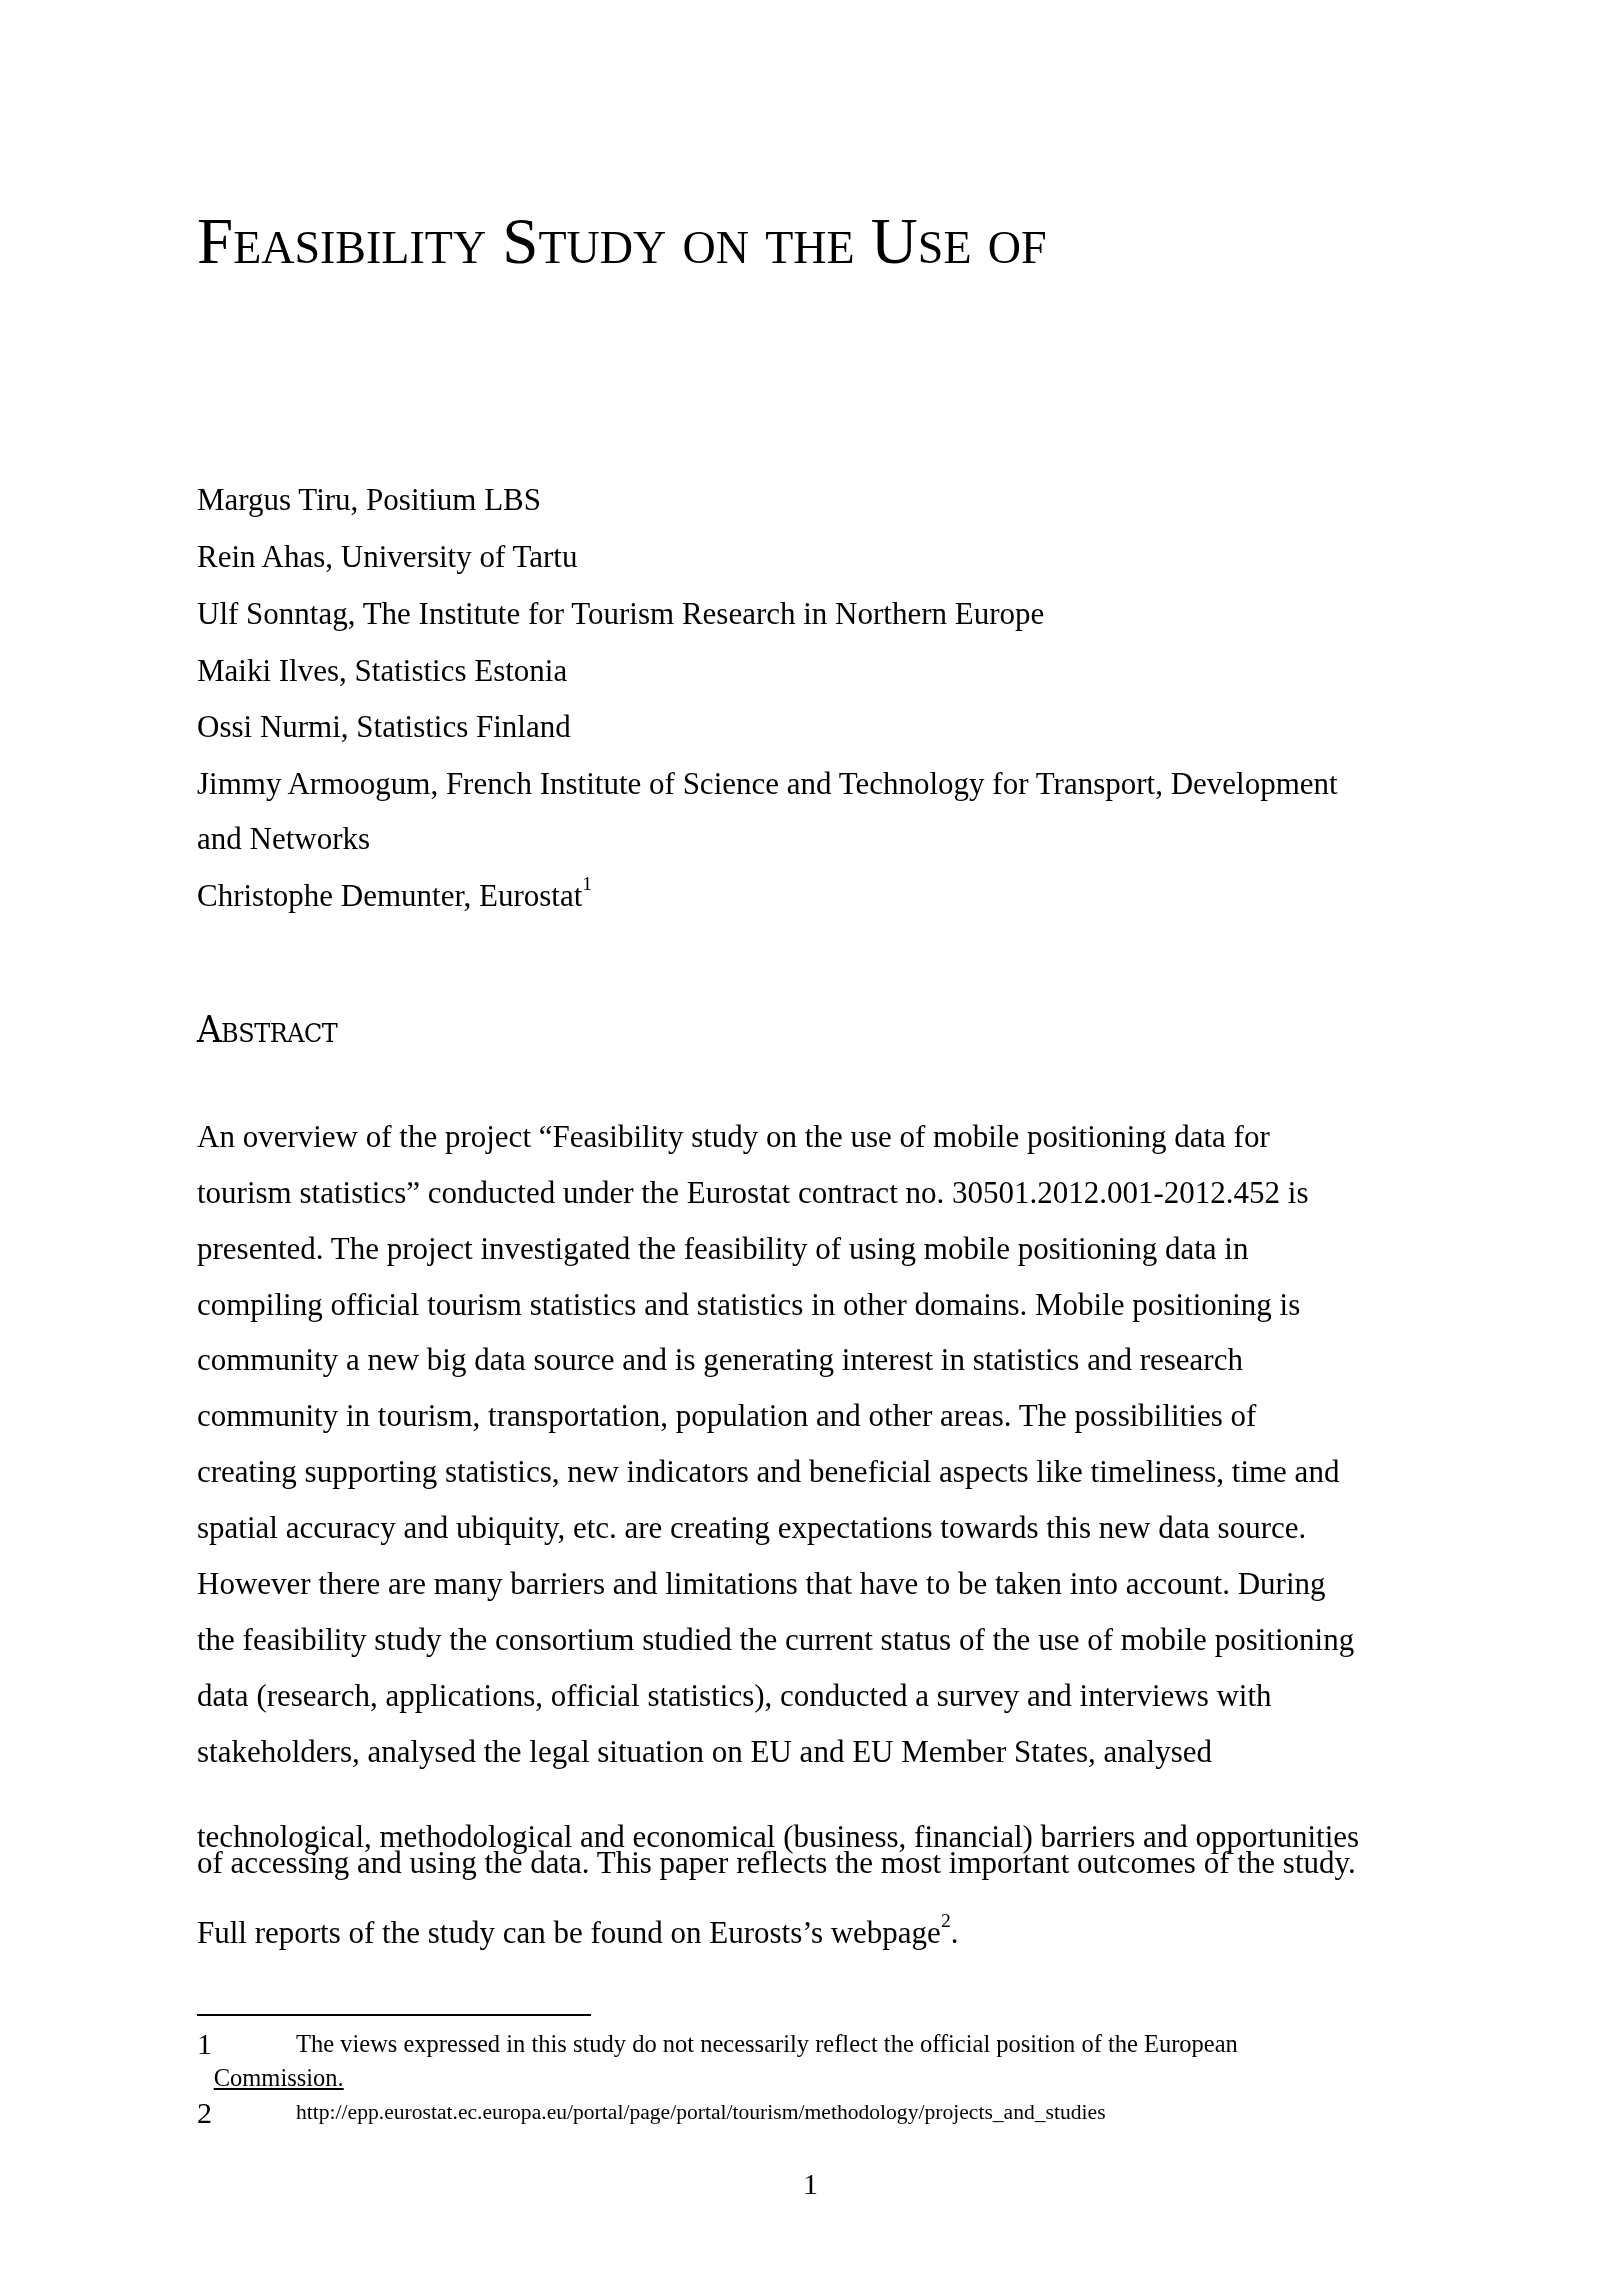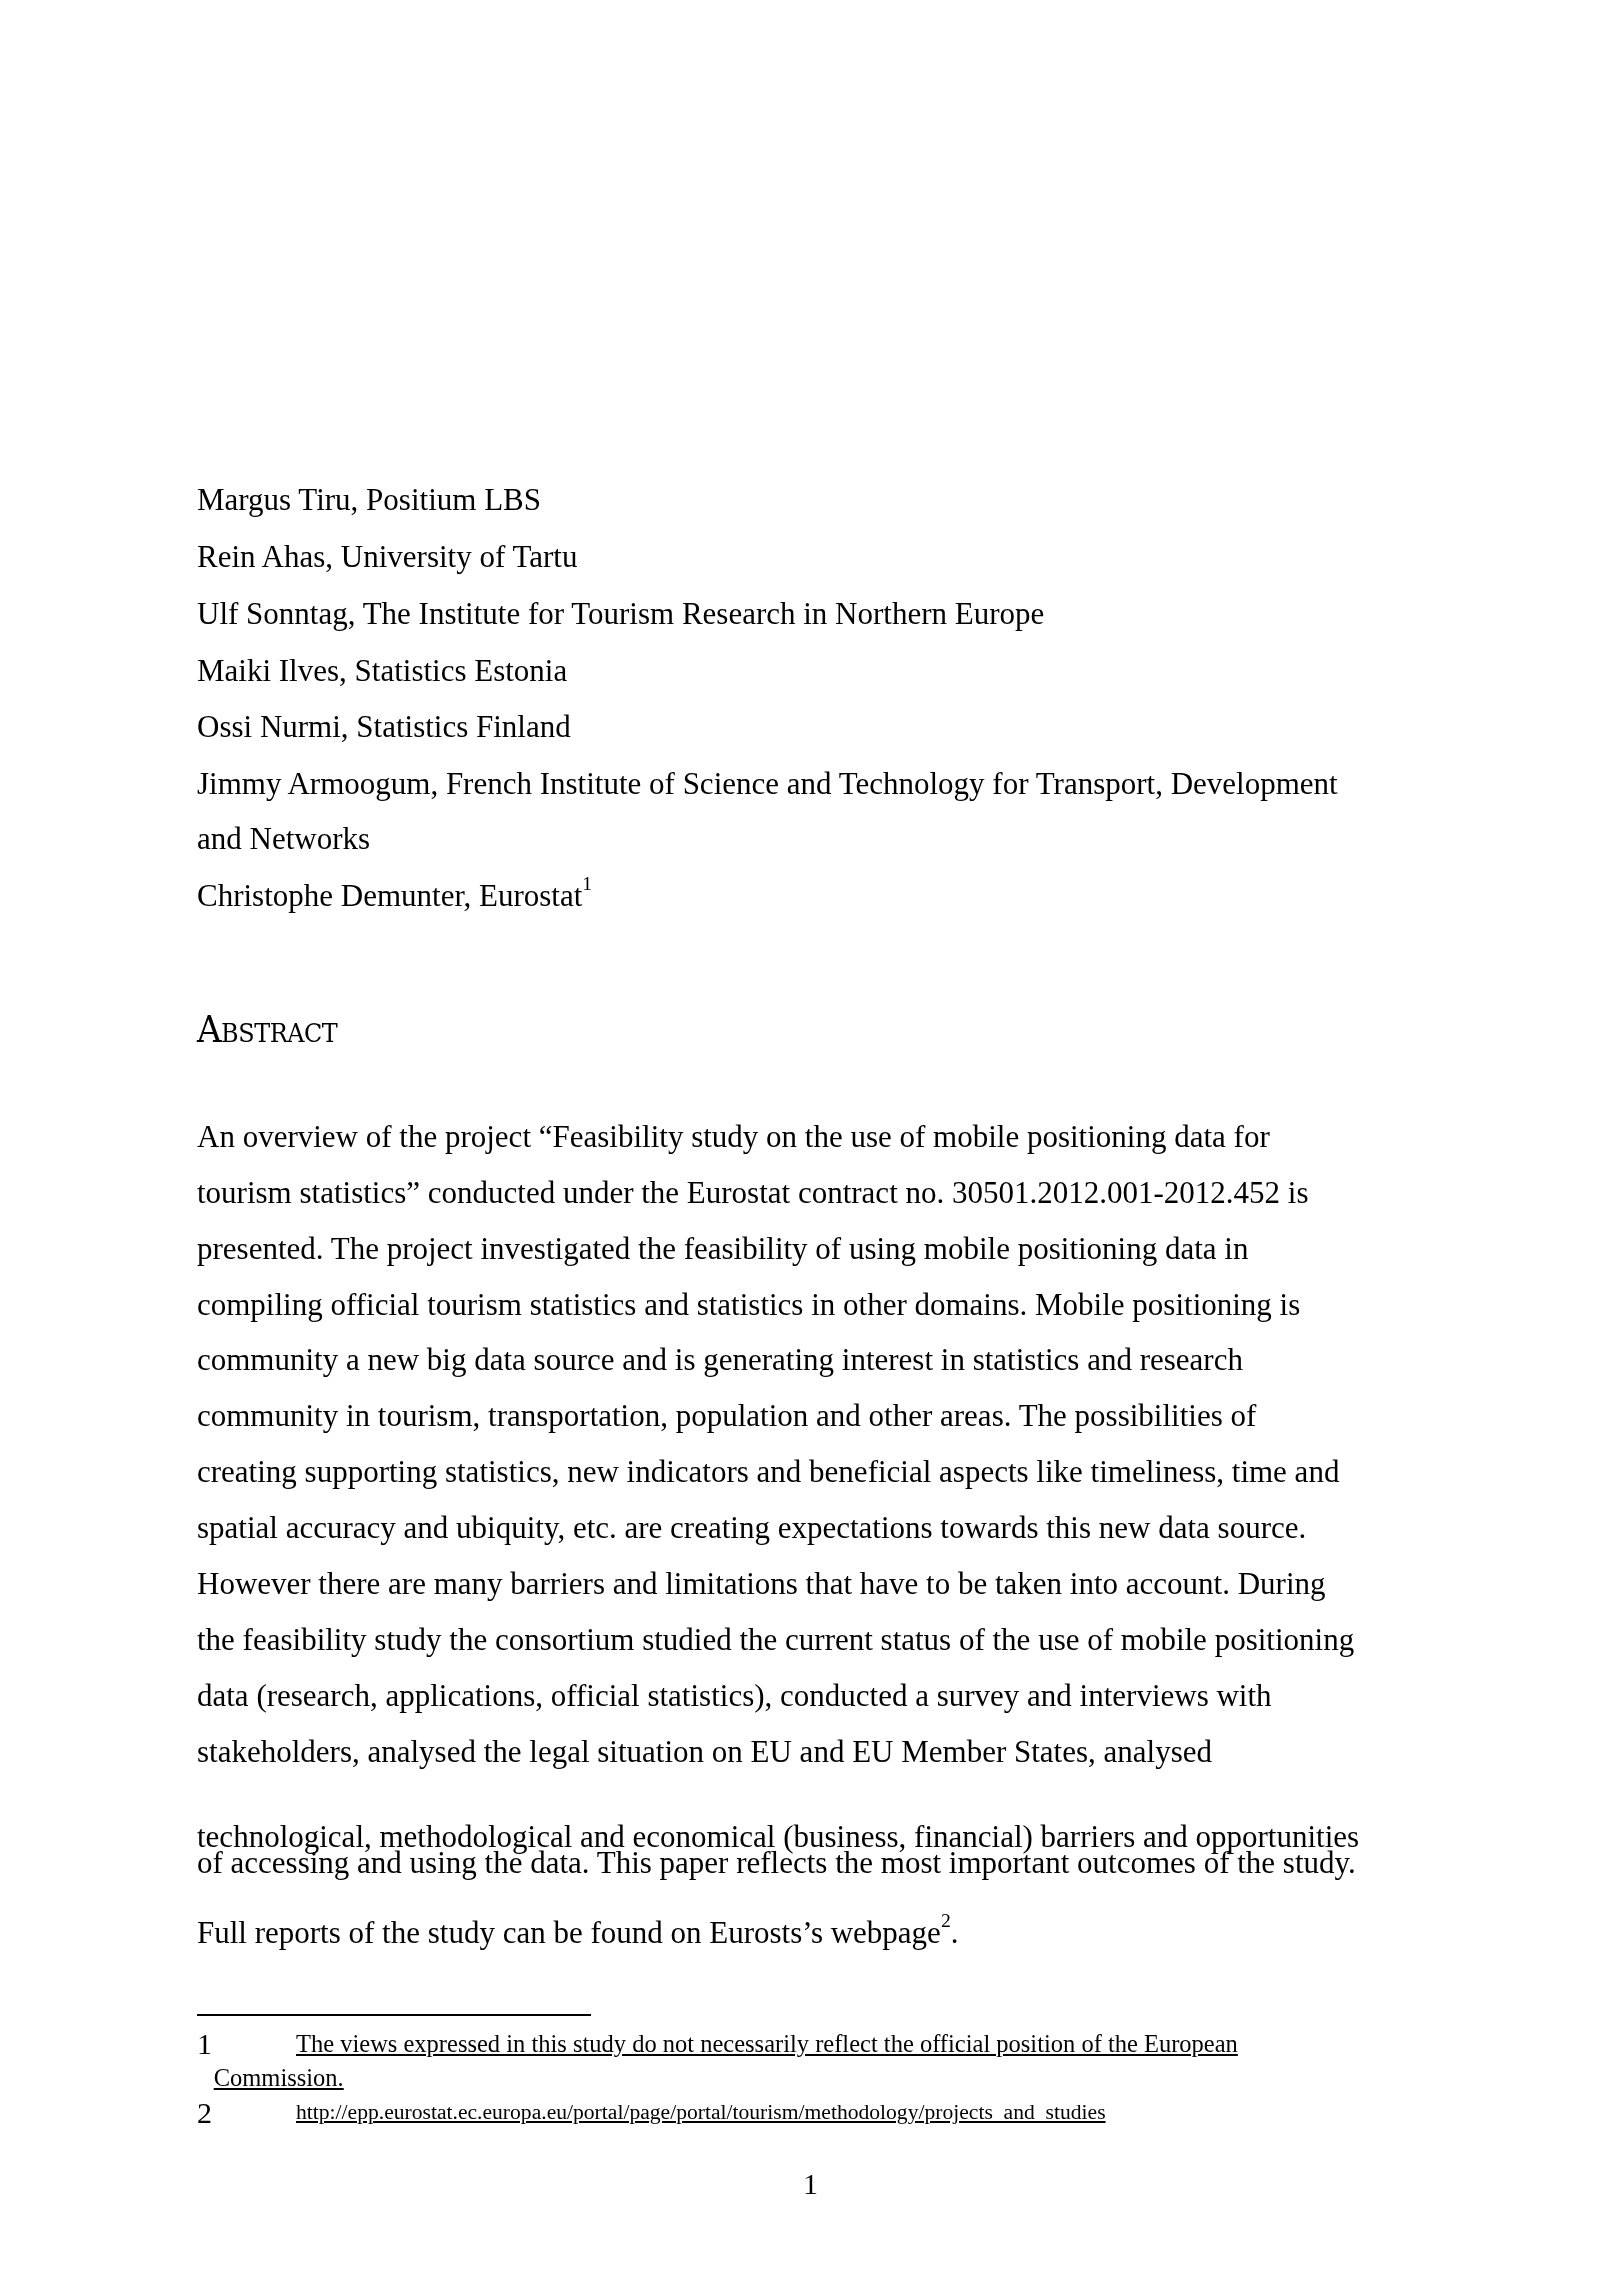--- a/index.html
+++ b/index.html
@@ -11,31 +11,32 @@
   .authors li { position: absolute; left: 0; white-space: nowrap; line-height: 39px; }
   .authors sup { font-size: 19.6px; vertical-align: 0; position: relative; top: -15.7px; }
   .section-head { position: absolute; left: 197px; top: 1008px; margin: 0; font-weight: normal; font-family: "DejaVu Serif", serif; font-size: 37px; font-variant: small-caps; letter-spacing: -0.5px; transform: scaleX(0.92); transform-origin: left; }
   .abstract { position: absolute; left: 197px; top: 1117px; width: 1294px; font-size: 31px; }
   .abstract .line { position: absolute; left: 0; white-space: nowrap; line-height: 39px; }
   .abstract sup { font-size: 19.6px; position: relative; top: -15.7px; vertical-align: 0; }
   .fn-rule { position: absolute; left: 197px; top: 2014px; width: 394px; height: 2px; background: #000; }
   .footnotes { position: absolute; left: 197px; top: 2027px; width: 1274px; }
   .fn { position: absolute; left: 0; white-space: nowrap; }
   .fn-num { position: absolute; left: 0; font-size: 30px; line-height: 33px; }
-  .fn-text { position: absolute; left: 99px; font-size: 24.5px; line-height: 33px; white-space: nowrap; text-decoration: underline; }
+  .fn-text { position: absolute; left: 99px; font-size: 24.5px; line-height: 33px; white-space: nowrap; }
   .fn-cont { position: absolute; left: 16.7px; font-size: 24.5px; line-height: 33px; white-space: nowrap; text-decoration: underline; }
   .fn-url { font-size: 21.6px; }
   .page-number { position: absolute; left: 0; width: 1621px; text-align: center; top: 2166px; font-size: 30px; line-height: 35px; }
 </style>
 </head>
 <body>
 
 <div class="page">
 
   <h1 class="title">
+    <div>Feasibility Study on the Use of</div>
   </h1>
 
   <ul class="authors">
     <li style="top:0px">Margus Tiru, Positium LBS</li>
     <li style="top:57px">Rein Ahas, University of Tartu</li>
     <li style="top:114px">Ulf Sonntag, The Institute for Tourism Research in Northern Europe</li>
     <li style="top:171px">Maiki Ilves, Statistics Estonia</li>
     <li style="top:227px">Ossi Nurmi, Statistics Finland</li>
     <li style="top:284px">Jimmy Armoogum, French Institute of Science and Technology for Transport, Development</li>
     <li style="top:339px">and Networks</li>

